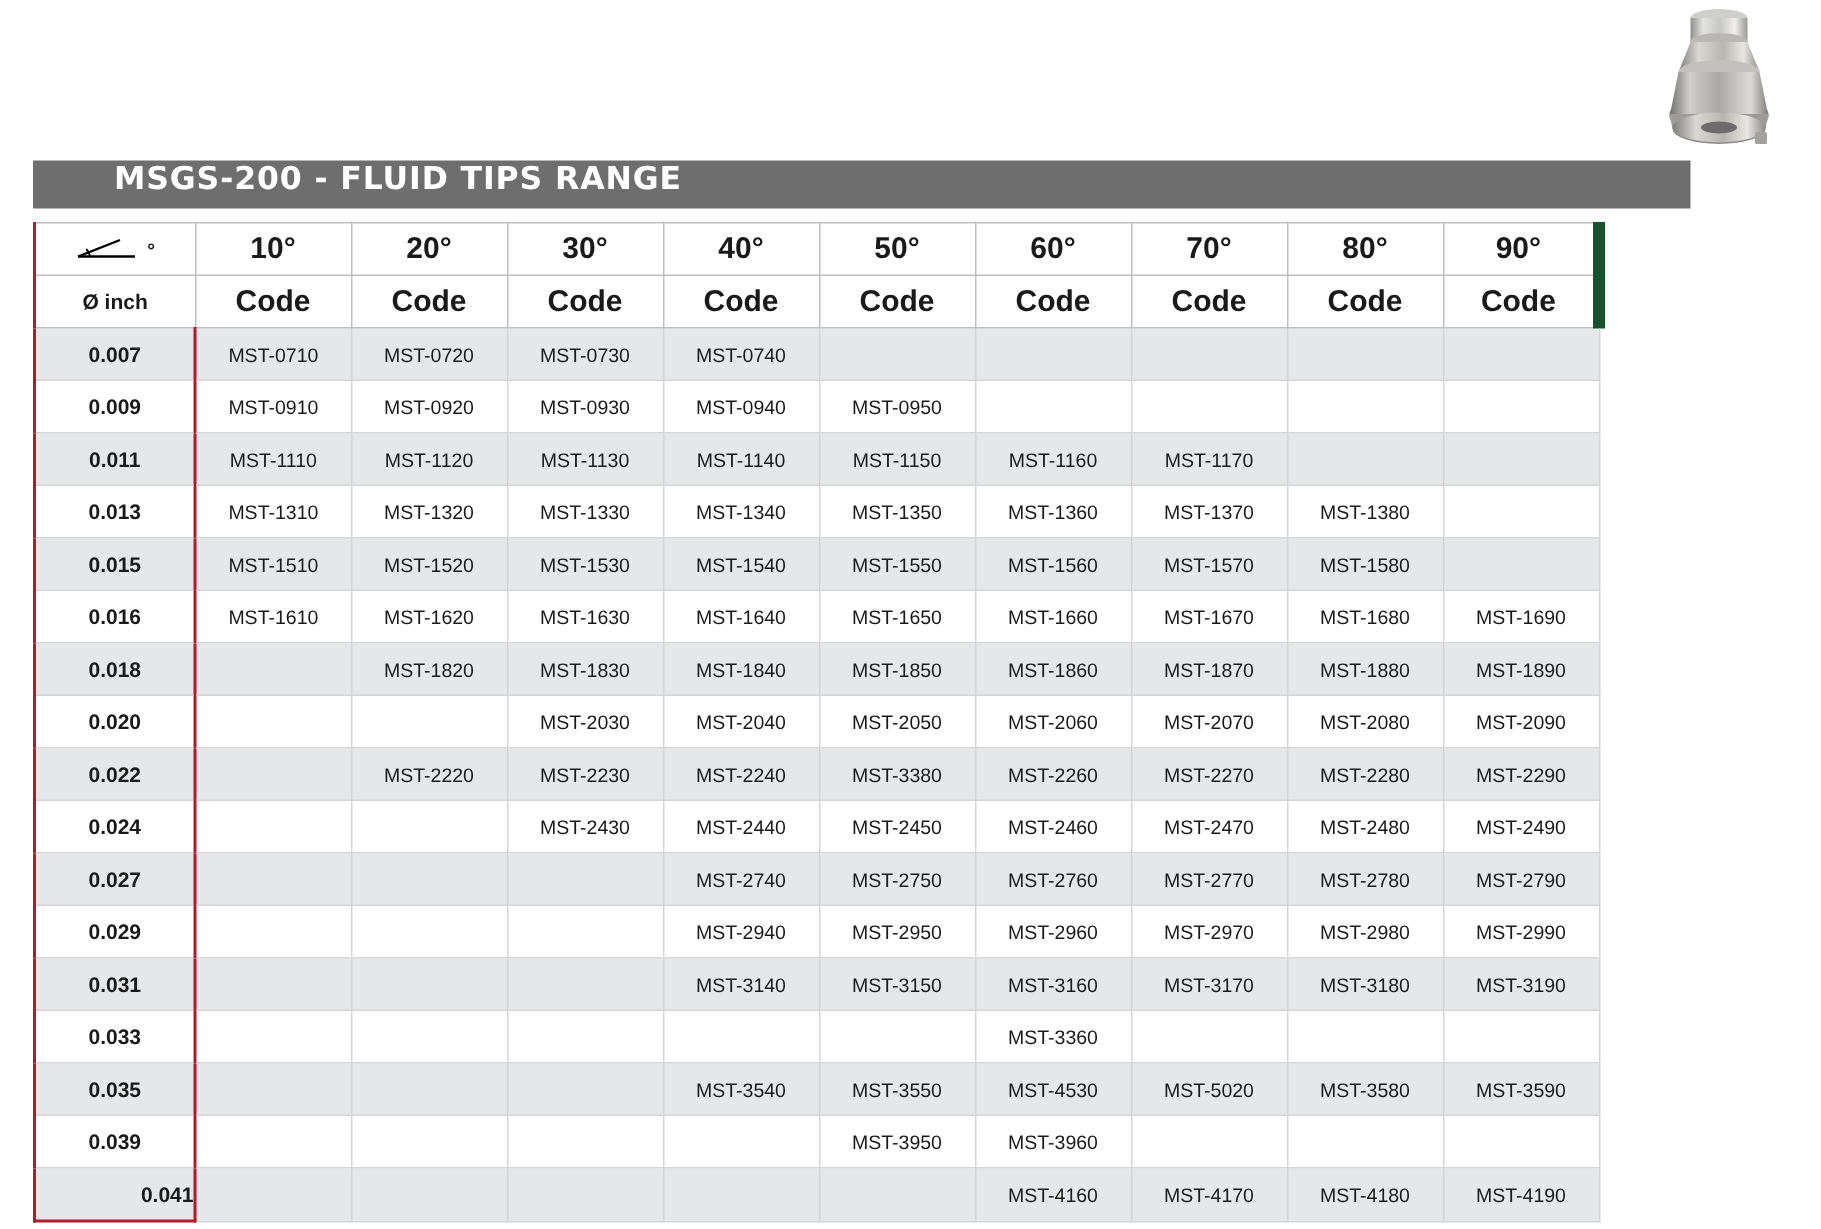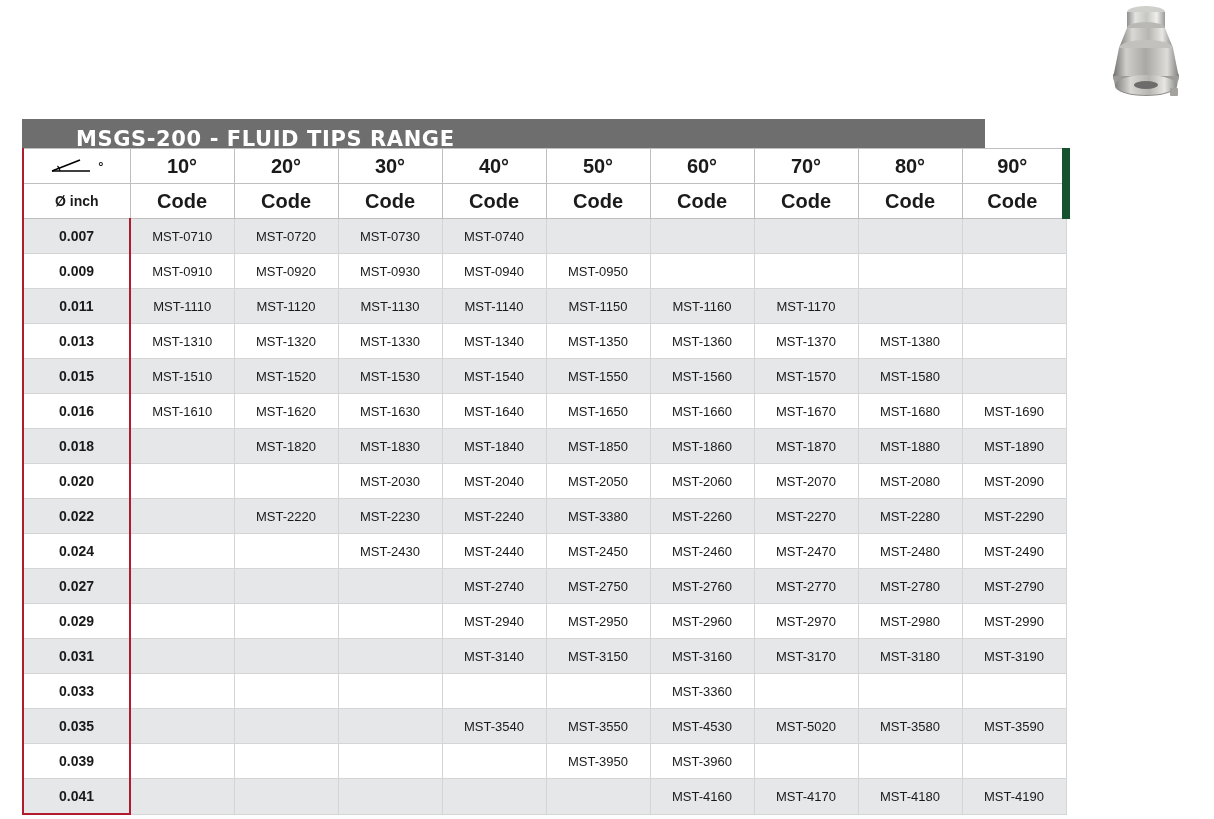--- a/index.html
+++ b/index.html
@@ -21,26 +21,26 @@
     top: 2px;
     left: 1078px;
     width: 136px;
     height: 108px;
   }
 
   
   .title-bar {
     position: absolute;
     left: 22px;
-    top: 119px;
-    width: 963px;
+    top: 107px;
+    width: 1105px;
     height: 32px;
     background: #6e6e6e;
     display: flex;
-    align-items: flex-end;
+    align-items: flex-start;
   }
   .title-bar .title-text {
     color: #ffffff;
     font-size: 21px;
     font-weight: bold;
     letter-spacing: 0.6px;
     padding-left: 54px;
     font-family: "DejaVu Sans", sans-serif;
   }
 
@@ -91,21 +91,21 @@
 
   
   tbody tr td { background: #ffffff; }
   tbody tr.alt td { background: #e6e7e8; }
   tbody td.dia {
     font-weight: bold;
     font-size: 14px;
     border-left: 2px solid #b01c2e;
     border-right: 2px solid #b01c2e;
   }
-  tbody tr:last-child td.dia { border-bottom: 2px solid #b01c2e; }
+  tbody tr:last-child td.dia { border-bottom: 2px solid #b01c2e; text-align: right; }
   tbody td.code { font-size: 13px; }
   tbody tr td:last-child { border-right: 1px solid #d5d5d5; }
 
   
   .angle-icon {
     display: inline-block;
     width: 46px;
     height: 16px;
     position: relative;
     vertical-align: middle;

